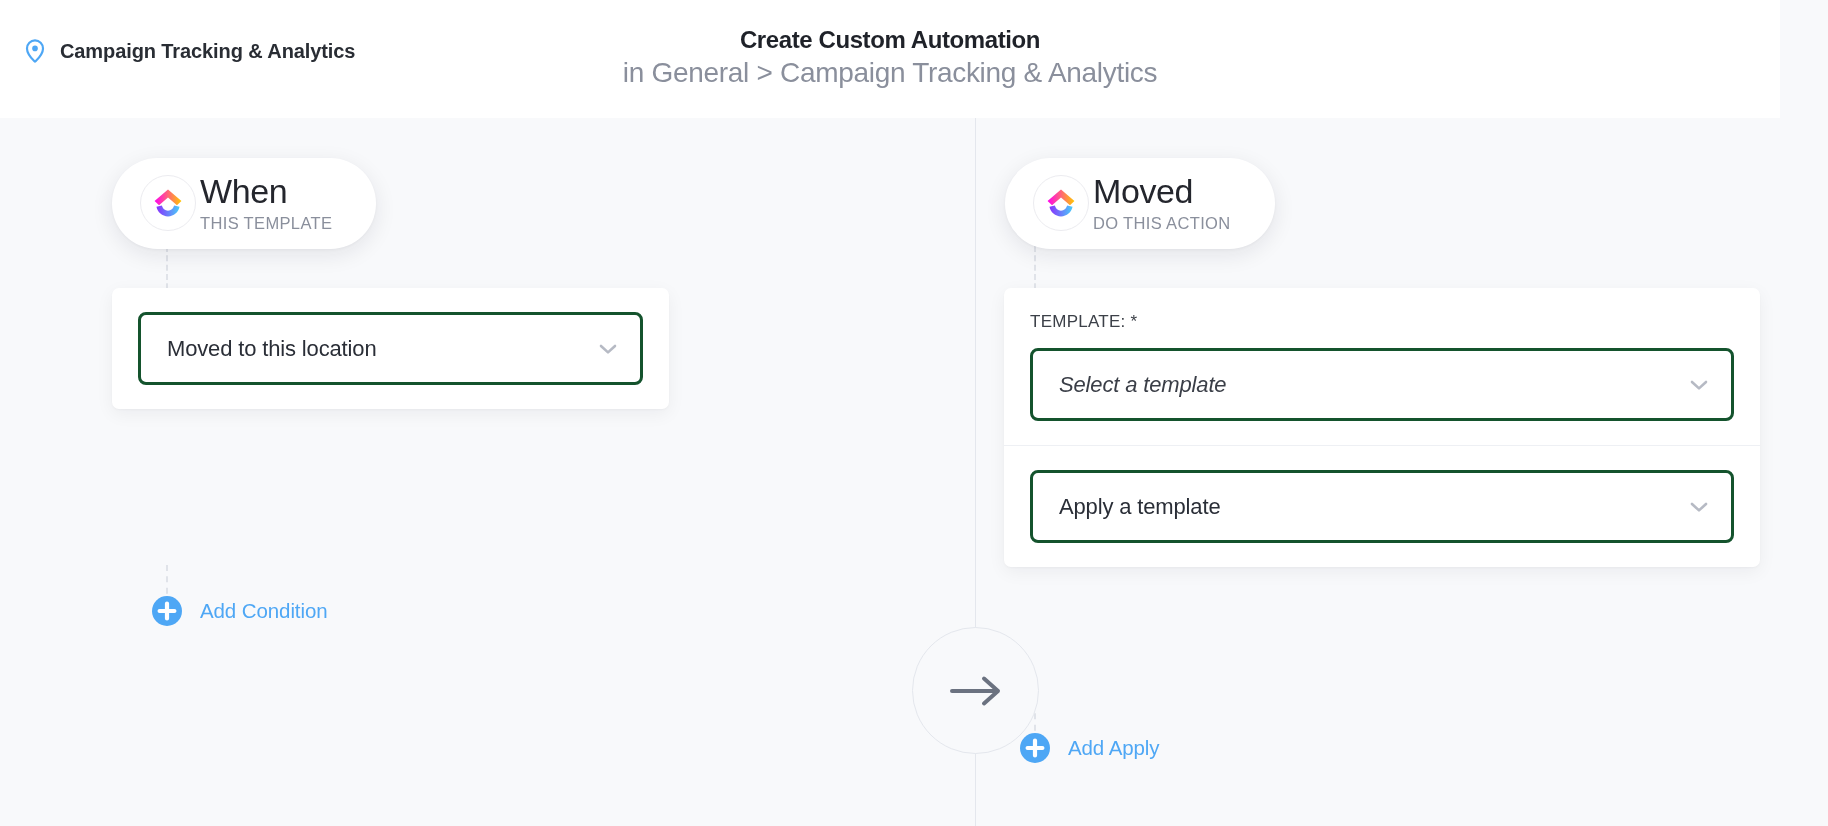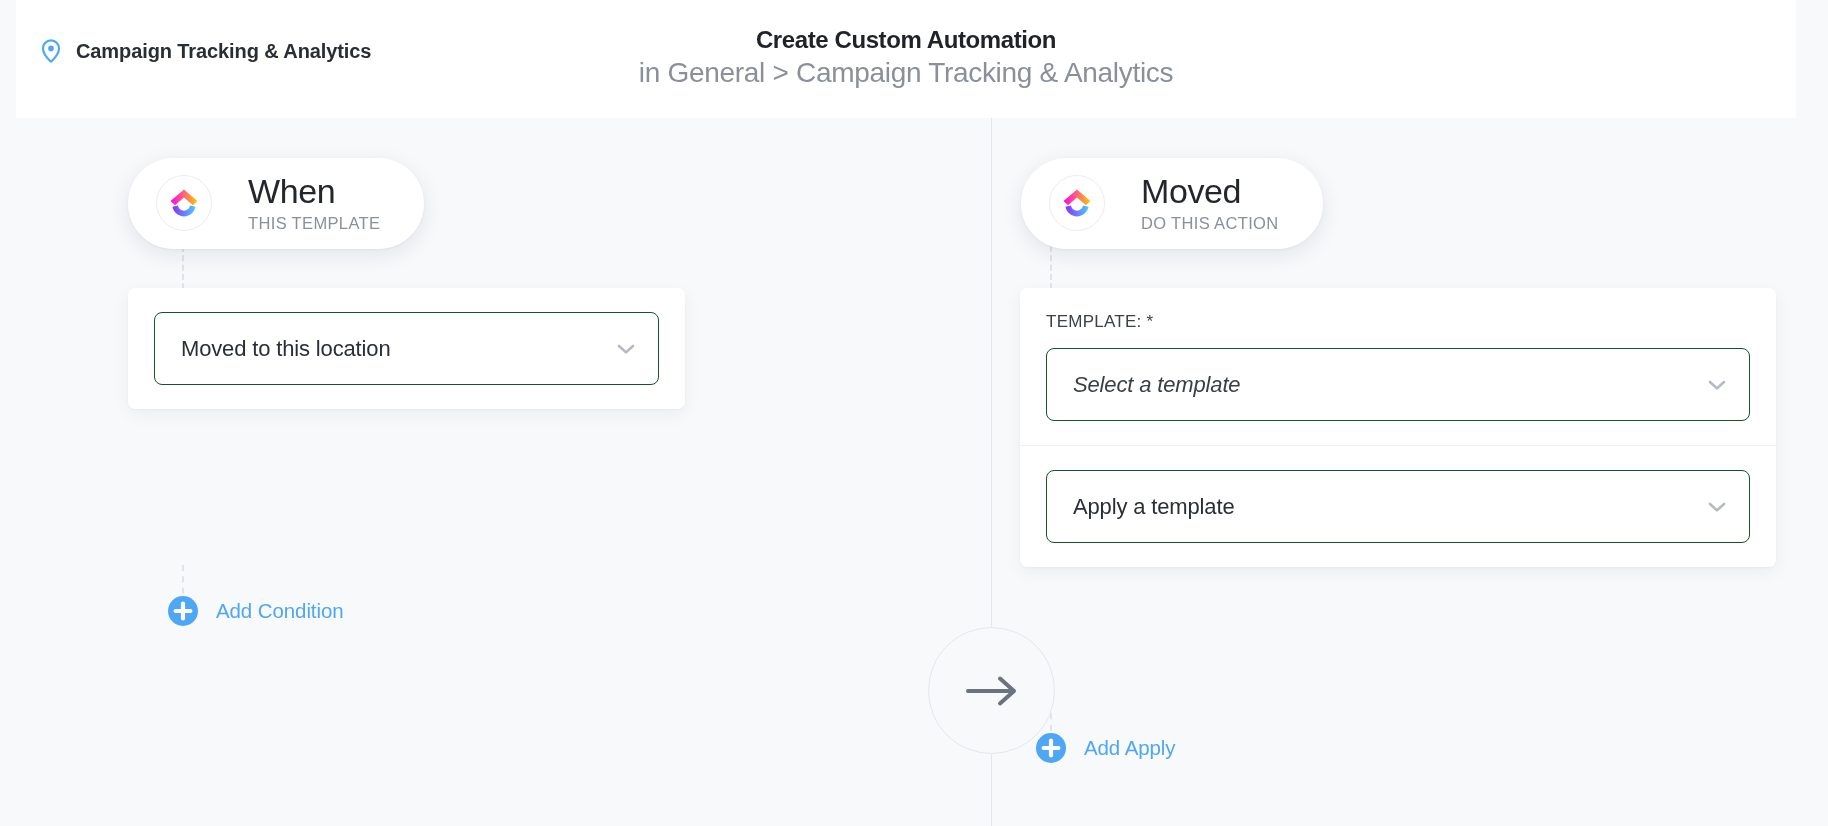--- a/index.html
+++ b/index.html
@@ -16,21 +16,20 @@
     background: #f8f9fb;
     color: #292d34;
     -webkit-font-smoothing: antialiased;
   }
 
   .app {
     position: relative;
     width: 1780px;
     height: 826px;
     background: #0369a1;
-    margin-left: 16px;
   }
 
   
   .header {
     position: relative;
     width: 100%;
     height: 118px;
     background: #ffffff;
     z-index: 40;
   }
@@ -125,21 +124,21 @@
   
   .column { position: absolute; top: 0; }
   .column-when { left: 0; width: 975px; height: 708px; }
   .column-then { left: 976px; width: 852px; height: 708px; }
 
   
   .step-pill {
     position: absolute;
     display: flex;
     align-items: center;
-    gap: 36px;
+    gap: 4px;
     background: #ffffff;
     border-radius: 60px;
     padding: 16px 44px 16px 28px;
     box-shadow: 0 6px 22px rgba(18, 23, 41, 0.09),
                 0 1px 3px rgba(18, 23, 41, 0.04);
     z-index: 20;
   }
 
   .pill-when { left: 112px; top: 40px; }
   .pill-then { left: 1005px; top: 40px; }
@@ -213,21 +212,21 @@
   }
 
   .card-section { padding: 24px 26px; }
   .card-section + .card-section { border-top: 1px solid #eef0f4; }
 
   
   .select-control {
     position: relative;
     width: 100%;
     height: 73px;
-    border: 1px solid #14532d;
+    border: 3px solid #14532d;
     border-radius: 8px;
     background: #ffffff;
     display: flex;
     align-items: center;
     padding: 0 26px;
     cursor: pointer;
   }
 
   .select-value {
     font-size: 22px;

